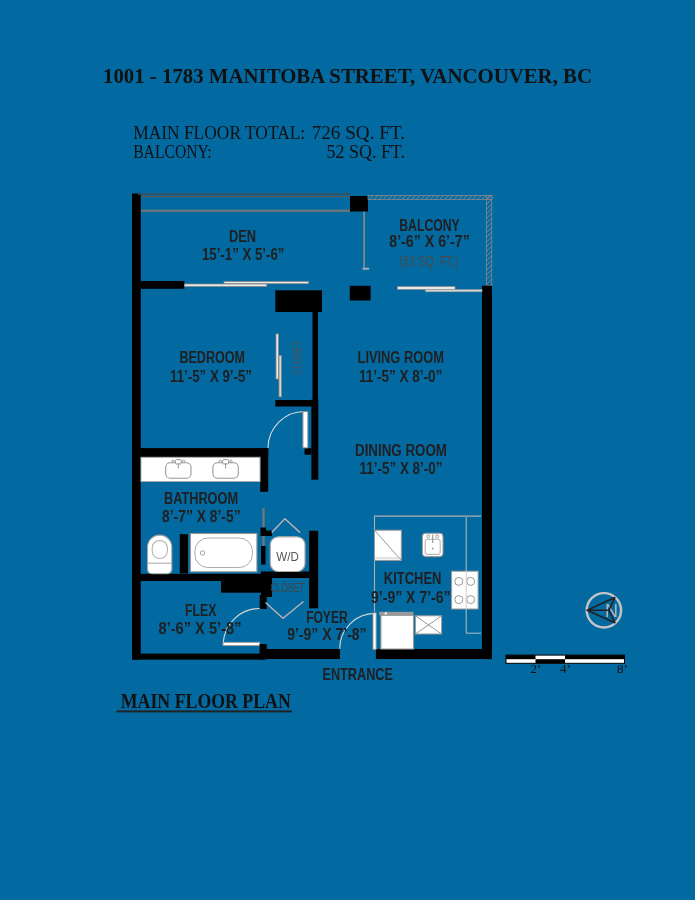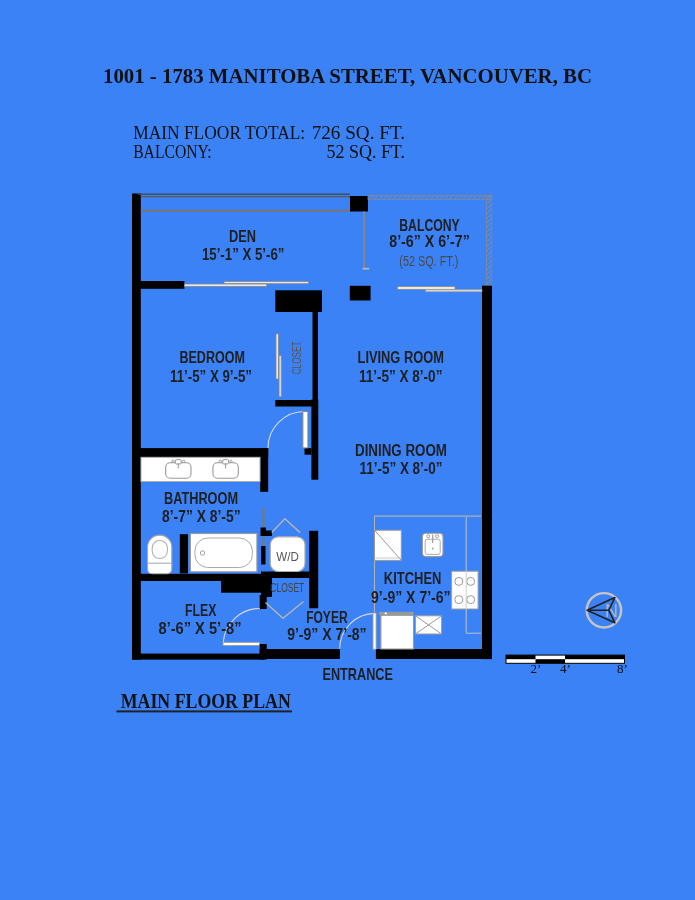--- a/index.html
+++ b/index.html
@@ -1,16 +1,16 @@
 <!DOCTYPE html>
 <html><head>
 <meta charset="utf-8">
 <style>
   html,body{margin:0;padding:0;background:#fff;}
-  .page{position:relative;width:695px;height:900px;background:#3b82f6;overflow:hidden;}
+  .page{position:relative;width:695px;height:900px;background:#0369a1;overflow:hidden;}
   svg{position:absolute;left:0;top:0;}
   text{font-family:"Liberation Sans",sans-serif;}
   .ttl{font-family:"Liberation Serif",serif;font-weight:bold;fill:#111;}
   .sub{font-family:"Liberation Serif",serif;fill:#111;}
   .rm{font-weight:bold;fill:#1f1f1f;}
   .dim{font-weight:bold;fill:#1f1f1f;}
   .gry{fill:#4a4a4a;}
 </style>
 </head>
 <body>

